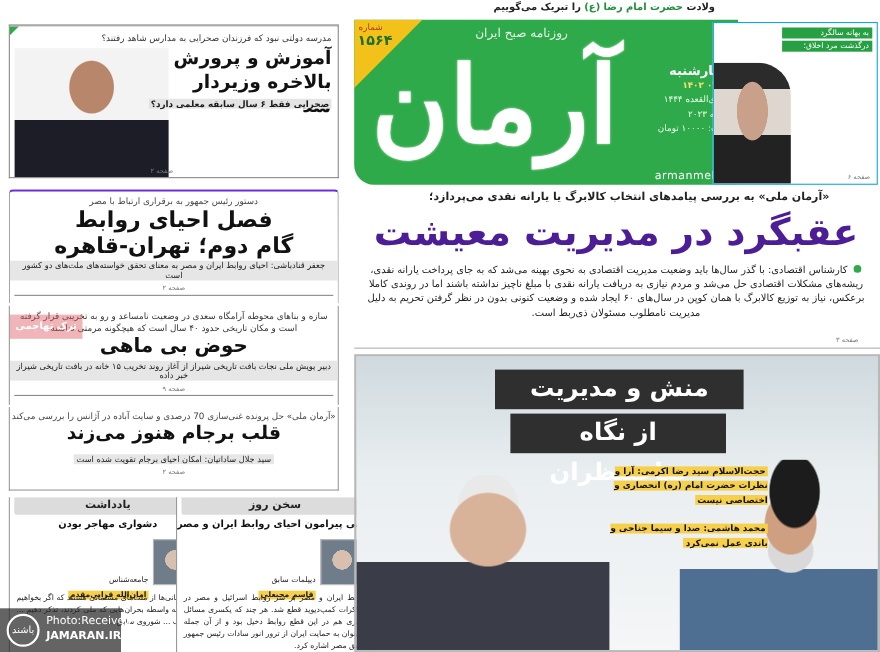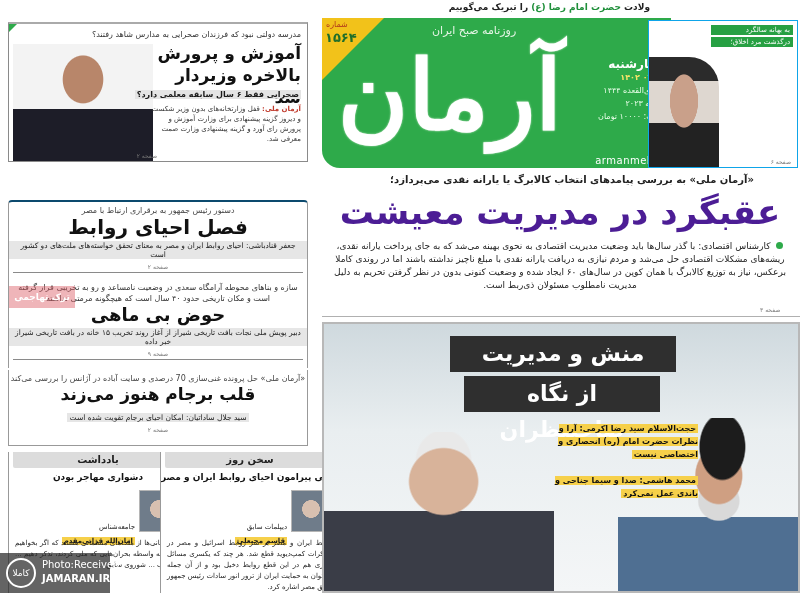--- a/index.html
+++ b/index.html
@@ -42,21 +42,21 @@
   #box-edu .page { position: absolute; right: 150px; bottom: 2px; font-size: 6px; color: #777; }
 
   
   .lbox { position: absolute; left: 8px; width: 300px; background: #fff; border-left: 1px solid #999; border-right: 1px solid #999; text-align: center; }
   .lbox .kicker { font-size: 8px; color: #444; margin-top: 4px; }
   .lbox .head { font-size: 18px; font-weight: bold; color: #111; line-height: 22px; }
   .lbox .sub { display: inline-block; font-size: 7.5px; color: #222; background: #e6e6e6; padding: 0 3px; margin-top: 2px; }
   .lbox .page { font-size: 6px; color: #777; margin-top: 2px; }
   .lbox .rule { height: 1px; background: #8a8a8a; margin: 2px 4px 0 4px; }
 
-  #box-egypt { top: 172px; height: 104px; border-top: 2px solid #0c4a6e; border-top-left-radius: 4px; border-top-right-radius: 4px; margin-top: 28px; }
+  #box-egypt { top: 172px; height: 104px; border-top: 2px solid #6d28d9; border-top-left-radius: 4px; border-top-right-radius: 4px; }
   #box-egypt .head { font-size: 20px; line-height: 24px; }
   #box-pond { top: 278px; height: 90px; }
   #box-pond .body { font-size: 8px; color: #333; line-height: 11px; padding: 4px 8px 0 8px; }
   #box-pond .watermark { position: absolute; left: 0; top: 8px; width: 66px; height: 22px; background: rgba(220,90,100,0.45); color: #fff; font-size: 9px; font-weight: bold; text-align: center; line-height: 22px; }
   #box-jcpoa { top: 370px; height: 76px; border-bottom: 1px solid #999; }
   #box-jcpoa .head { font-size: 17px; }
 
   
   .col { position: absolute; top: 452px; width: 180px; height: 141px; background: #fff; border-left: 1px solid #999; border-right: 1px solid #999; overflow: hidden; }
   .col .tab { height: 16px; margin: 0 4px; background: #dcdcdc; text-align: center; font-size: 10px; font-weight: bold; line-height: 16px; color: #222; border-radius: 0 0 2px 2px; }
@@ -127,30 +127,27 @@
   <div class="photo"></div>
   <div class="page">صفحه ۶</div>
 </div>
 
 <div id="box-edu" class="abs">
   <div class="corner"></div>
   <div class="kicker">مدرسه دولتی نبود که فرزندان صحرایی به مدارس شاهد رفتند؟</div>
   <div class="photo"></div>
   <div class="head">آموزش و پرورش بالاخره وزیردار شد</div>
   <div class="sub">صحرایی فقط ۶ سال سابقه معلمی دارد؟</div>
-  <div class="body">
-    <span class="lead">آرمان ملی:</span>
-    <span>قفل وزارتخانه‌های بدون وزیر شکست و دیروز گزینه پیشنهادی برای وزارت آموزش و پرورش رای آورد و گزینه پیشنهادی وزارت صمت معرفی شد.</span>
-  </div>
   <div class="page">صفحه ۲</div>
 </div>
 
 <div id="box-egypt" class="lbox">
   <div class="kicker">دستور رئیس جمهور به برقراری ارتباط با مصر</div>
   <div class="head">فصل احیای روابط</div>
+  <div class="head">گام دوم؛ تهران-قاهره</div>
   <div class="sub">جعفر قنادباشی: احیای روابط ایران و مصر به معنای تحقق خواسته‌های ملت‌های دو کشور است</div>
   <div class="page">صفحه ۲</div>
   <div class="rule"></div>
 </div>
 
 <div id="box-pond" class="lbox">
   <div class="watermark">ترک تهاجمی بار</div>
   <div class="body">سازه و بناهای محوطه آرامگاه سعدی در وضعیت نامساعد و رو به تخریبی قرار گرفته است و مکان تاریخی حدود ۴۰ سال است که هیچگونه مرمتی نداشته</div>
   <div class="head">حوض بی ماهی</div>
   <div class="sub">دبیر پویش ملی نجات بافت تاریخی شیراز از آغاز روند تخریب ۱۵ خانه در بافت تاریخی شیراز خبر داده</div>
@@ -177,21 +174,21 @@
 <div id="col-day" class="col">
   <div class="tab">سخن روز</div>
   <div class="title">نکاتی پیرامون احیای روابط ایران و مصر</div>
   <div class="thumb"></div>
   <div class="author">قاسم محبعلی</div>
   <div class="role">دیپلمات سابق</div>
   <div class="text">روابط ایران و مصر بر سر روابط اسرائیل و مصر در مذاکرات کمپ‌دیوید قطع شد. هر چند که یکسری مسائل دیگری هم در این قطع روابط دخیل بود و از آن جمله می‌توان به حمایت ایران از ترور انور سادات رئیس جمهور اسبق مصر اشاره کرد.</div>
 </div>
 
 <div id="jamaran-badge" class="abs">
-  <div class="circle">کاملا</div>
+  <div class="circle">باشند</div>
   <div class="line1">Photo:Received</div>
   <div class="line2">JAMARAN.IR</div>
 </div>
 
 <div id="lead-kicker" class="abs">«آرمان ملی» به بررسی پیامدهای انتخاب کالابرگ یا یارانه نقدی می‌پردازد؛</div>
 <div id="lead-head" class="abs">عقبگرد در مدیریت معیشت</div>
 <div id="lead-body" class="abs">
   <span class="dot"></span>
   <span>کارشناس اقتصادی: با گذر سال‌ها باید وضعیت مدیریت اقتصادی به نحوی بهینه می‌شد که به جای پرداخت یارانه نقدی، ریشه‌های مشکلات اقتصادی حل می‌شد و مردم نیازی به دریافت یارانه نقدی با مبلغ ناچیز نداشته باشند اما در روندی کاملا برعکس، نیاز به توزیع کالابرگ با همان کوپن در سال‌های ۶۰ ایجاد شده و وضعیت کنونی بدون در نظر گرفتن تحریم به دلیل مدیریت نامطلوب مسئولان ذی‌ربط است.</span>
 </div>

